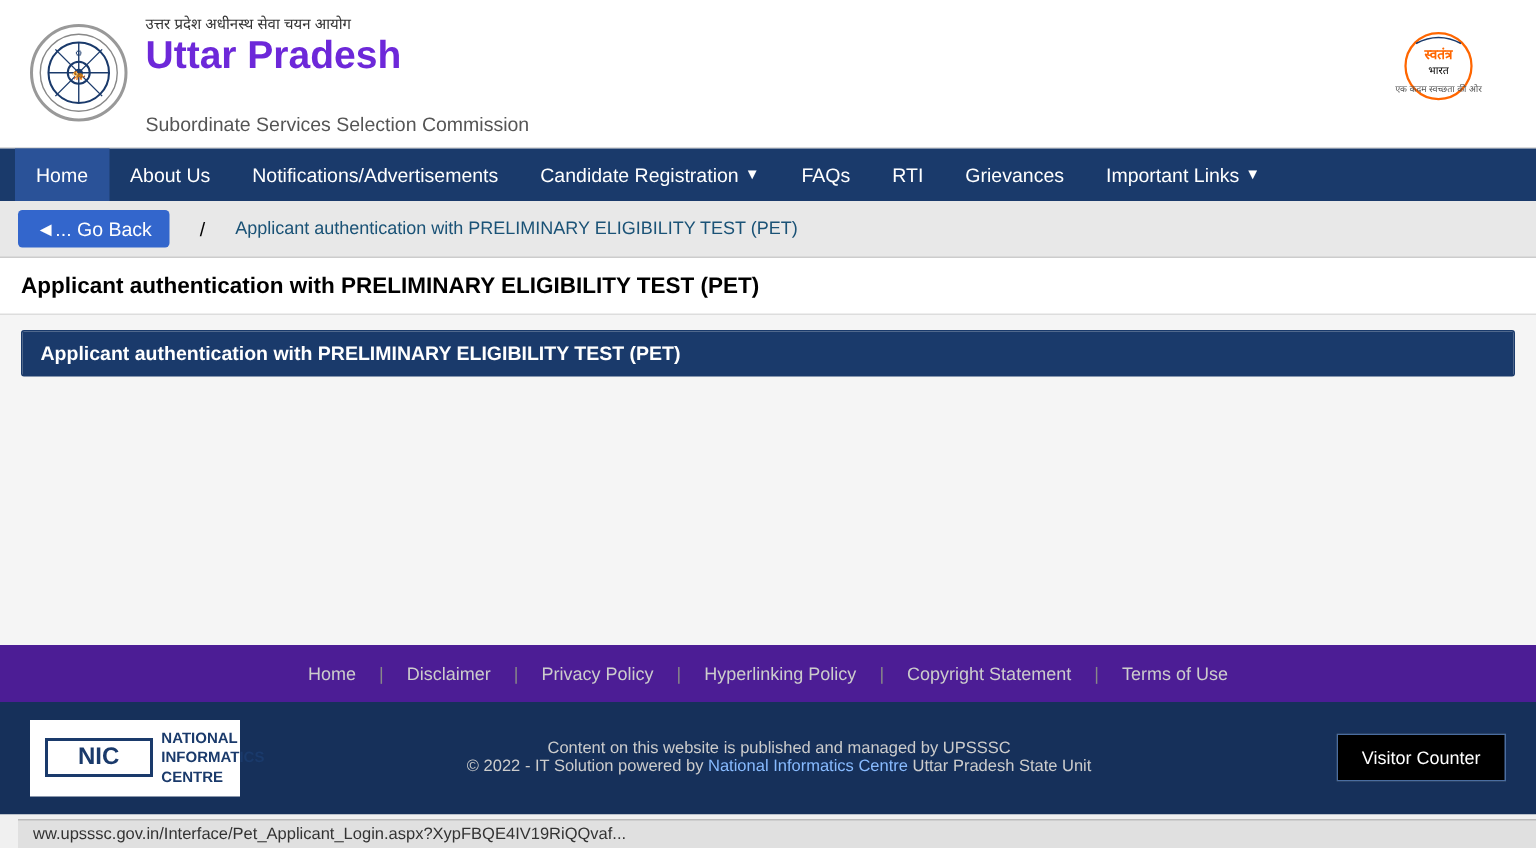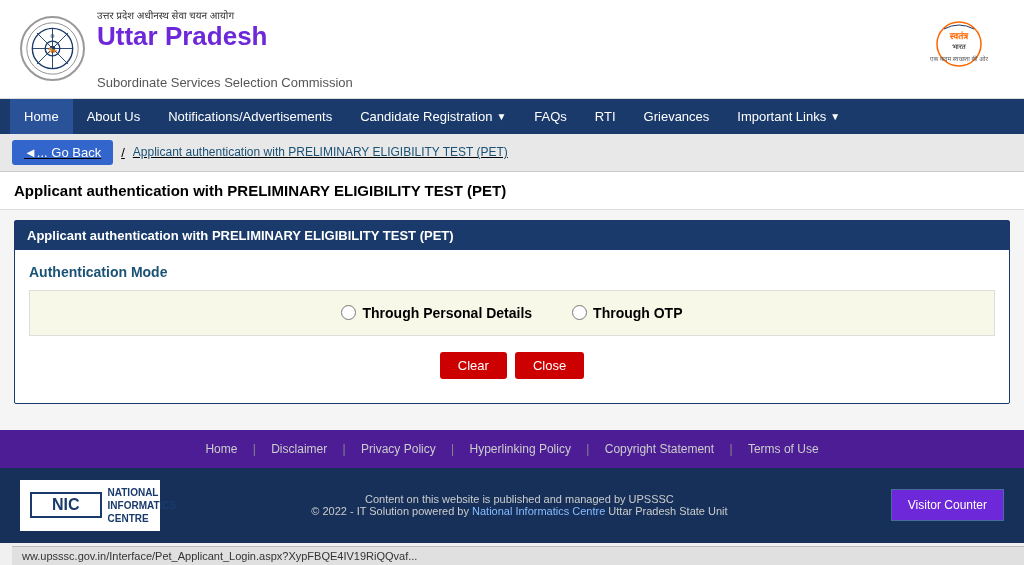--- a/index.html
+++ b/index.html
@@ -90,23 +90,22 @@
     .nav-arrow {
       font-size: 10px;
     }
 
     
     .breadcrumb-bar {
       background: #e8e8e8;
       padding: 6px 12px;
       display: flex;
       align-items: center;
-      gap: 8px;
+      gap: 20px;
       border-bottom: 1px solid #ccc;
-      text-decoration: underline;
     }
     .go-back-btn {
       background: #3366cc;
       color: #fff;
       border: none;
       padding: 5px 12px;
       cursor: pointer;
       font-size: 13px;
       border-radius: 3px;
       display: flex;
@@ -256,21 +255,21 @@
     .footer-center {
       text-align: center;
       color: #ccc;
       font-size: 11px;
     }
     .footer-center a {
       color: #88bbff;
       text-decoration: none;
     }
     .visitor-counter {
-      background: #6d28d9;
+      background: #000000;
       border: 1px solid #4a6da0;
       color: #fff;
       padding: 8px 16px;
       font-size: 12px;
       margin-left: 12px;
     }
 
     
     .status-bar {
       background: #e0e0e0;
@@ -342,37 +341,20 @@
   <a href="#" class="breadcrumb-link">Applicant authentication with PRELIMINARY ELIGIBILITY TEST (PET)</a>
 </div>
 
 <div class="page-title">
   <span>Applicant authentication with PRELIMINARY ELIGIBILITY TEST (PET)</span>
 </div>
 
 <div class="main-content">
   <div class="section-box">
     <div class="section-header">Applicant authentication with PRELIMINARY ELIGIBILITY TEST (PET)</div>
-    <div class="section-body">
-      <div class="auth-mode-label">Authentication Mode</div>
-      <div class="radio-row">
-        <label class="radio-option">
-          <input type="radio" name="authMode" value="personal" style="">
-          <span>Through Personal Details</span>
-        </label>
-        <label class="radio-option">
-          <input type="radio" name="authMode" value="otp" style="">
-          <span>Through OTP</span>
-        </label>
-      </div>
-      <div class="btn-row">
-        <button class="btn-clear">Clear</button>
-        <button class="btn-close">Close</button>
-      </div>
-    </div>
   </div>
 </div>
 
 <div class="footer-links">
   <a href="#">Home</a>
   <span class="footer-sep">|</span>
   <a href="#">Disclaimer</a>
   <span class="footer-sep">|</span>
   <a href="#">Privacy Policy</a>
   <span class="footer-sep">|</span>

